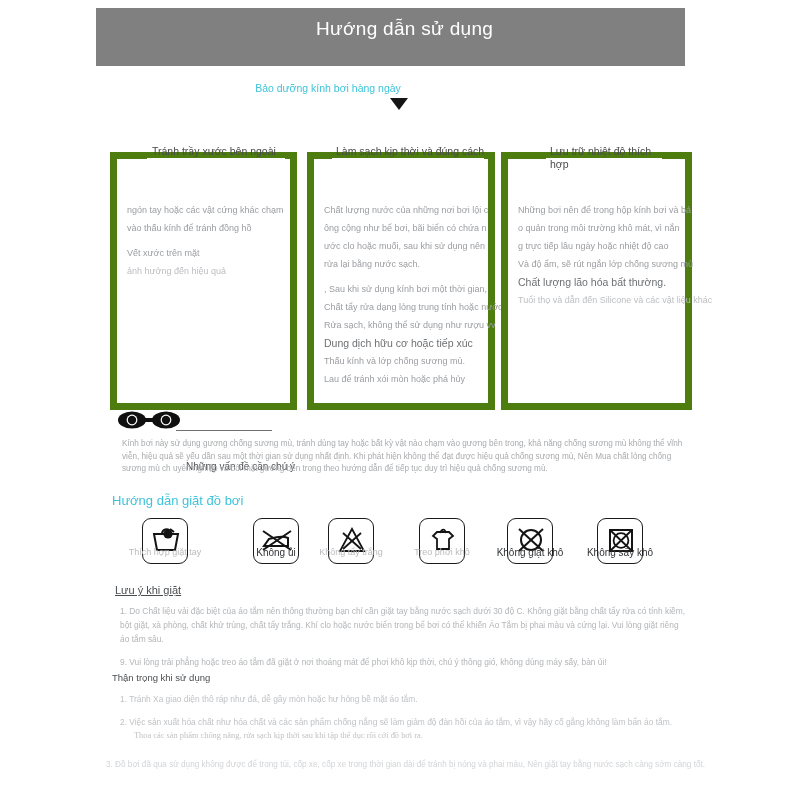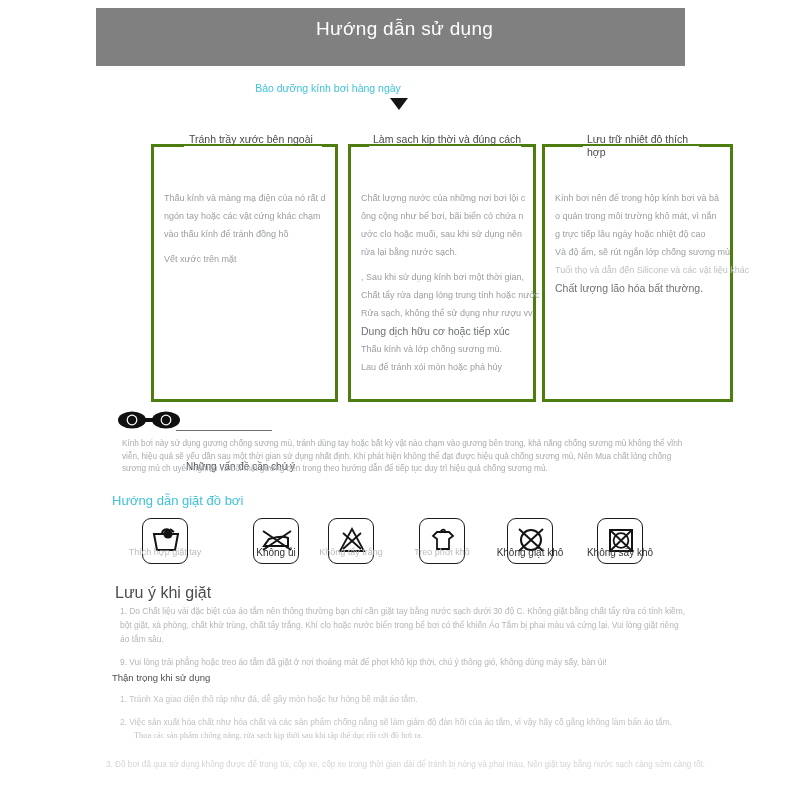--- a/index.html
+++ b/index.html
@@ -44,24 +44,23 @@
     width: 0; height: 0;
     border-left: 9px solid transparent;
     border-right: 9px solid transparent;
     border-top: 12px solid #151515;
   }
 
   
   .panels { position: absolute; left: 0; top: 0; width: 790px; height: 0; }
   .panel {
     position: absolute;
-    top: 144px; height: 258px;
-    border: 3px solid #4d7c0f;
+    top: 152px; height: 258px;
+    border: 7px solid #4d7c0f;
     background: #ffffff;
-    margin-left: 41px;
   }
   .panel.p1 { left: 110px;  width: 187px; }
   .panel.p2 { left: 307px;  width: 188px; }
   .panel.p3 { left: 501px;  width: 191px; }
 
   .panel-title {
     position: absolute;
     top: -14px;
     color: #4a4a4a;
     font-size: 10.5px;
@@ -137,21 +136,21 @@
     white-space: nowrap;
     font-size: 9px;
   }
   .icon-label.dim  { color: #b9bbbe; }
   .icon-label.dark { color: #303336; font-size: 10px; }
 
   
   .sec-head {
     position: absolute; color: #4a4d50;
   }
-  .wash-head { left: 115px; top: 584px; font-size: 16px; }
+  .wash-head { left: 115px; top: 584px; font-size: 11px; text-decoration: underline; }
   .care-head { left: 112px; top: 672px; font-size: 9.5px; }
 
   .numlist { position: absolute; left: 120px; width: 570px; }
   .numlist .item {
     font-size: 8.4px; line-height: 14px; margin-bottom: 9px;
     padding-left: 0;
   }
   .numlist .item .sub { display: block; padding-left: 14px; font-family: Liberation Serif, serif; }
   .wash-list { top: 604px; color: #b3b5b8; }
   .care-list { top: 692px; color: #c0c2c5; }
@@ -173,24 +172,24 @@
 
   <div class="subtitle">Bảo dưỡng kính bơi hàng ngày</div>
   <div class="arrow-down"></div>
 
   <div class="panels">
 
     <div class="panel p1">
       <div class="panel-title-mask"></div>
       <div class="panel-title">Tránh trầy xước bên ngoài</div>
       <div class="panel-body">
-        <span class="ln">Thấu kính và màng mạ điện của nó rất d</span>
         <span class="ln">ngón tay hoặc các vật cứng khác chạm</span>
         <span class="ln">vào thấu kính để tránh đồng hồ</span>
         <span class="ln gap">Vết xước trên mặt</span>
+        <span class="ln faded clip">ảnh hưởng đến hiệu quả</span>
       </div>
     </div>
 
     <div class="panel p2">
       <div class="panel-title-mask"></div>
       <div class="panel-title">Làm sạch kịp thời và đúng cách</div>
       <div class="panel-body">
         <span class="ln">Chất lượng nước của những nơi bơi lội c</span>
         <span class="ln">ông cộng như bể bơi, bãi biển có chứa n</span>
         <span class="ln">ước clo hoặc muối, sau khi sử dụng nên</span>
@@ -201,26 +200,26 @@
         <span class="ln strong">Dung dịch hữu cơ hoặc tiếp xúc</span>
         <span class="ln">Thấu kính và lớp chống sương mù.</span>
         <span class="ln">Lau để tránh xói mòn hoặc phá hủy</span>
       </div>
     </div>
 
     <div class="panel p3">
       <div class="panel-title-mask"></div>
       <div class="panel-title">Lưu trữ nhiệt độ thích hợp</div>
       <div class="panel-body">
-        <span class="ln">Kính bơi nên để trong hộp kính bơi và bả</span>
+        <span class="ln">Những bơi nên để trong hộp kính bơi và bả</span>
         <span class="ln">o quản trong môi trường khô mát, vì nắn</span>
         <span class="ln">g trực tiếp lâu ngày hoặc nhiệt độ cao</span>
         <span class="ln">Và độ ẩm, sẽ rút ngắn lớp chống sương mù</span>
+        <span class="ln strong">Chất lượng lão hóa bất thường.</span>
         <span class="ln faded">Tuổi thọ và dẫn đến Silicone và các vật liệu khác</span>
-        <span class="ln strong">Chất lượng lão hóa bất thường.</span>
       </div>
     </div>
   </div>
 
   <div class="goggles">
     <svg width="62" height="18" viewBox="0 0 62 18">
       <rect x="20" y="7" width="22" height="4" fill="#101010"></rect>
       <ellipse cx="14" cy="9" rx="14" ry="8.6" fill="#101010"></ellipse>
       <ellipse cx="48" cy="9" rx="14" ry="8.6" fill="#101010"></ellipse>
       <circle cx="14" cy="9" r="5.4" fill="#ffffff"></circle>

